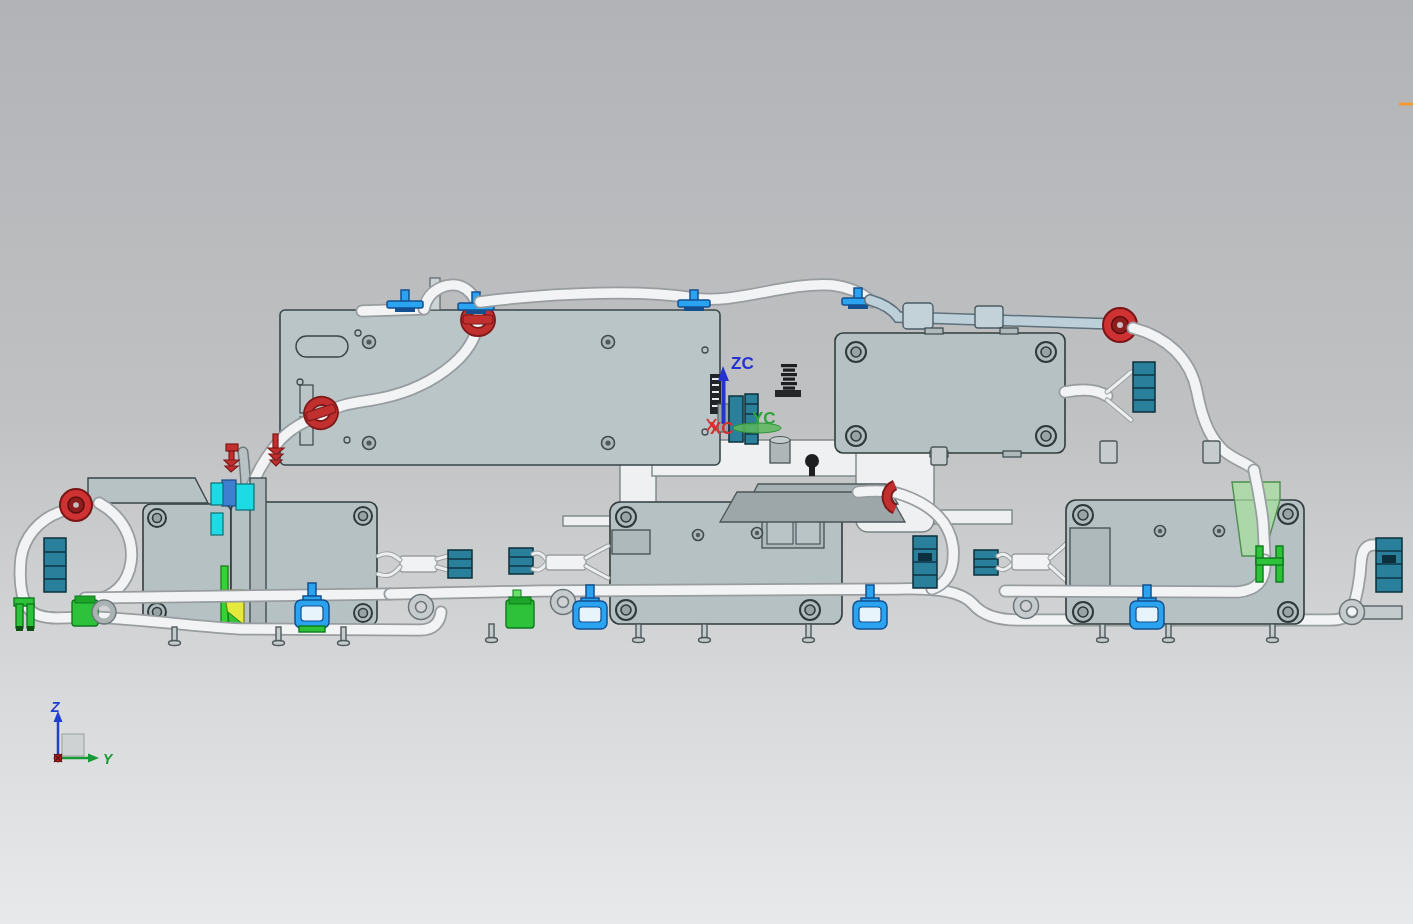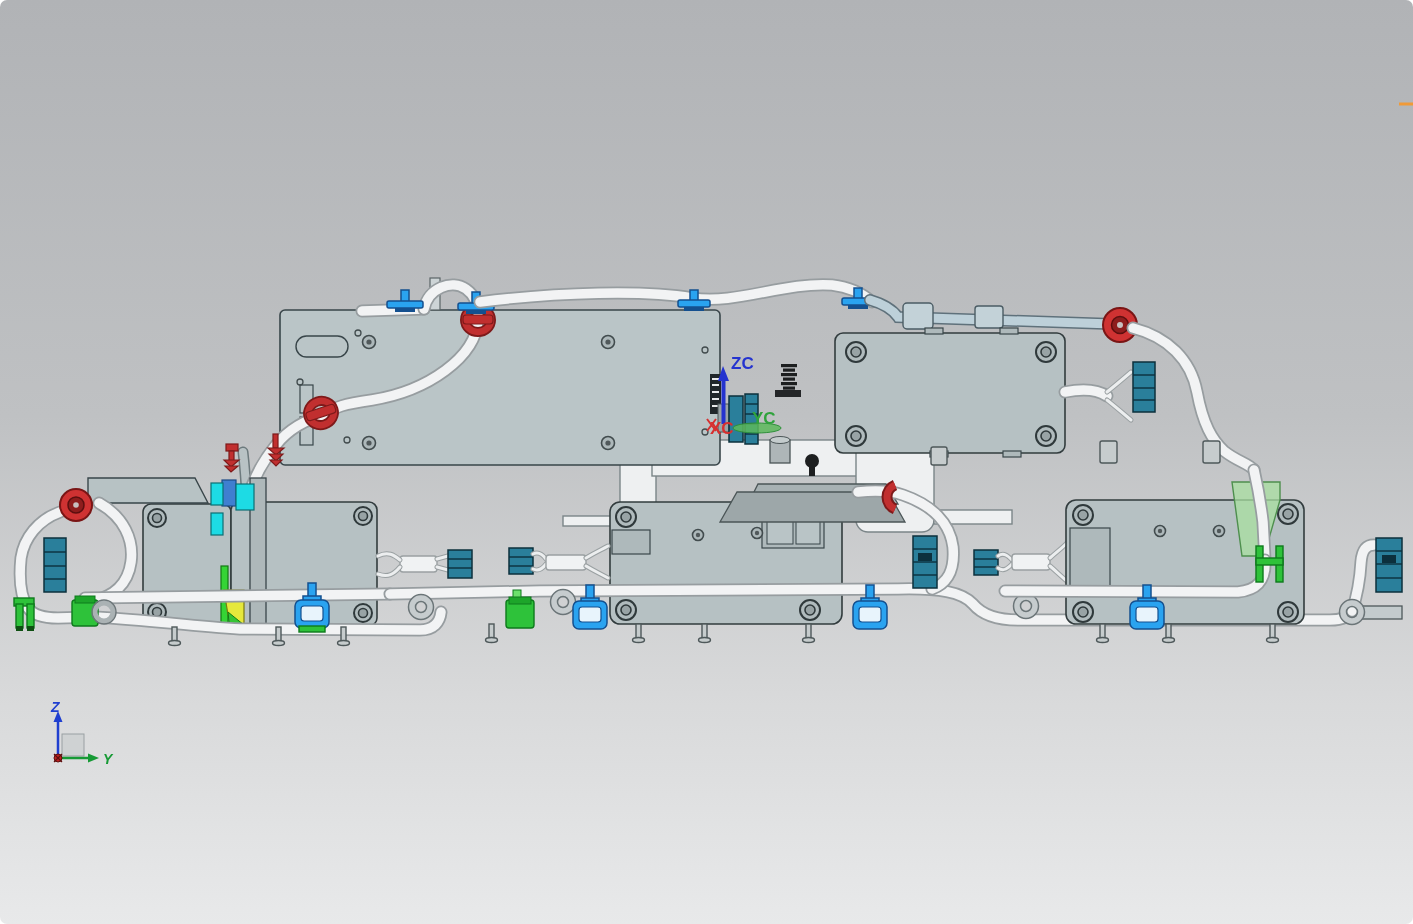--- a/index.html
+++ b/index.html
@@ -2,21 +2,20 @@
 <html><head>
 <meta charset="utf-8">
 <style>
   html,body{margin:0;padding:0;}
   body{font-family:"Liberation Sans", sans-serif;}
   .viewport{
     position:relative;
     width:1413px;height:924px;
     background:linear-gradient(180deg,#b1b3b6 0%,#bfc1c3 45%,#d8d9da 75%,#e8e9ea 100%);
     overflow:hidden;
-    border-radius:7px;
   }
   svg{position:absolute;top:0;left:0;}
   .box{fill:#b6c1c3;stroke:#323c3e;stroke-width:1.6;}
   .boxlite{fill:#bac5c7;stroke:#39464a;stroke-width:1.6;}
   .subpanel{fill:#aeb9bb;stroke:#39464a;stroke-width:1.2;}
   .pane{fill:#b9c4c6;stroke:#39464a;stroke-width:1;}
   .tube-o{fill:none;stroke:#979da0;stroke-width:13;stroke-linecap:round;stroke-linejoin:round;}
   .tube-i{fill:none;stroke:#f2f3f4;stroke-width:9.5;stroke-linecap:round;stroke-linejoin:round;}
   .mtube-o{fill:none;stroke:#5f717b;stroke-width:12;stroke-linecap:round;}
   .mtube-i{fill:none;stroke:#bdd0d9;stroke-width:9;stroke-linecap:round;}

